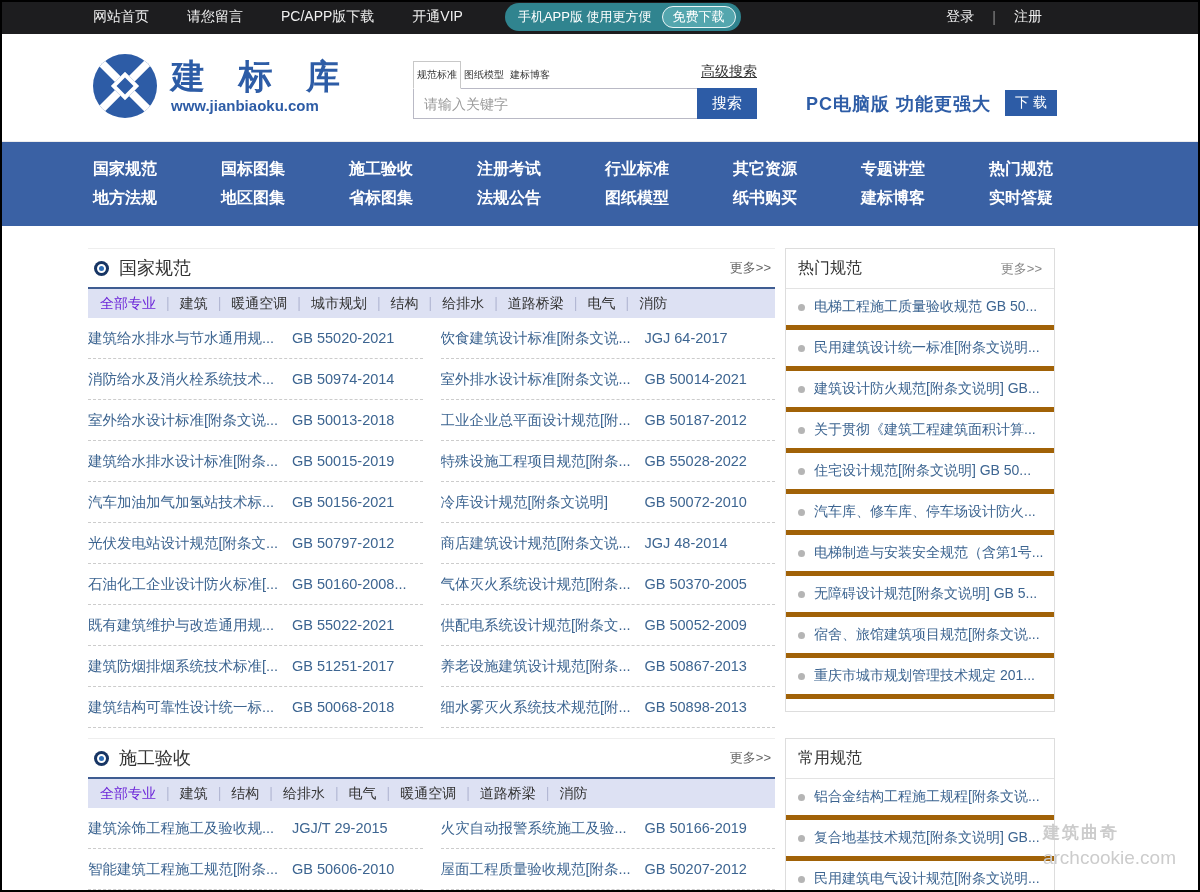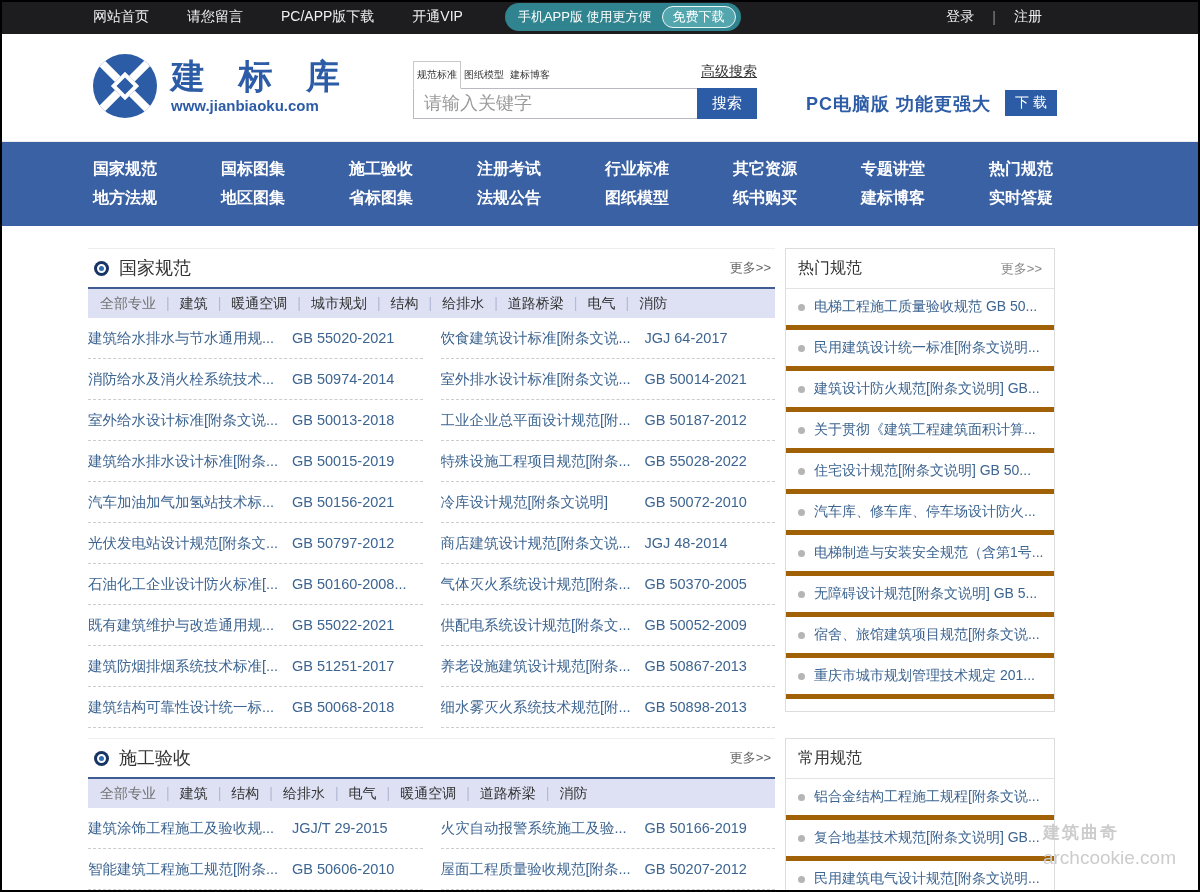--- a/index.html
+++ b/index.html
@@ -49,21 +49,21 @@
   .search-tabs { display:flex; align-items:flex-end; height:32px; position:relative; }
   .stab { font-size:10px; color:#333; padding:6px 3px; cursor:pointer; white-space:nowrap; }
   .stab.active {
     border:1px solid #c8c8c8; border-bottom:1px solid #fff; background:#fff;
     margin-bottom:-1px; z-index:2; position:relative;
   }
   .adv-link { margin-left:auto; font-size:14px; color:#333; text-decoration:underline; padding-bottom:7px; cursor:pointer; white-space:nowrap; }
   .search-row { display:flex; height:31px; }
   .search-input {
     flex:1; border:1px solid #b9b9c5; border-right:none; padding:0 10px;
-    font-size:18px; color:#333; outline:none; font-family:inherit;
+    font-size:14px; color:#333; outline:none; font-family:inherit;
   }
   .search-input::placeholder { color:#9a9a9a; }
   .search-btn { width:60px; background:#2d5ca6; color:#fff; border:none; font-size:15px; cursor:pointer; font-family:inherit; }
 
   .pc-wrap { position:absolute; right:143px; top:56px; display:flex; align-items:flex-end; }
   .pc-text { color:#2d5ca6; font-size:18px; font-weight:bold; letter-spacing:1px; white-space:nowrap; }
   .dl-btn { background:#2d5ca6; color:#fff; font-size:14px; padding:4px 10px; margin-left:14px; border:none; cursor:pointer; white-space:nowrap; font-family:inherit; }
 
   
   .nav { height:84px; background:#3a61a4; padding:13px 0 0 93px; }
@@ -79,21 +79,21 @@
   .section + .section { margin-top:10px; }
   .section-head { height:40px; display:flex; align-items:center; border-bottom:2px solid #3f5d92; }
   .bullet { width:15px; height:15px; border-radius:50%; background:#173564; margin:0 10px 0 6px;
             display:flex; align-items:center; justify-content:center; flex-shrink:0; }
   .bullet::after { content:''; width:5px; height:5px; border-radius:50%; background:#2d6cb5; border:2px solid #fff; }
   .section-title { font-size:18px; color:#333; }
   .more-link { margin-left:auto; font-size:13px; color:#666; text-decoration:none; margin-right:4px; cursor:pointer; }
 
   .filter-bar { height:29px; background:#dde1f3; display:flex; align-items:center; padding-left:12px; font-size:14px; overflow:hidden; }
   .filter-item { color:#333; cursor:pointer; white-space:nowrap; }
-  .filter-item:first-child { color:#737373; }
+  .filter-item:first-child { color:#6d28d9; }
   .filter-item:not(:last-child)::after { content:'|'; color:#b3b8d4; margin:0 10px; font-weight:normal; }
 
   .rows { }
   .trow { display:grid; grid-template-columns:1fr 1fr; column-gap:18px; }
   .tcell { height:41px; display:flex; align-items:center; border-bottom:1px dashed #ccc; overflow:hidden; }
   .ttitle {
     flex:0 0 198px; font-size:14.5px; color:#3d6591; text-decoration:none;
     white-space:nowrap; overflow:hidden; cursor:pointer;
   }
   .tcode { font-size:14.5px; color:#3d6591; text-decoration:none; margin-left:6px; white-space:nowrap; cursor:pointer; }

